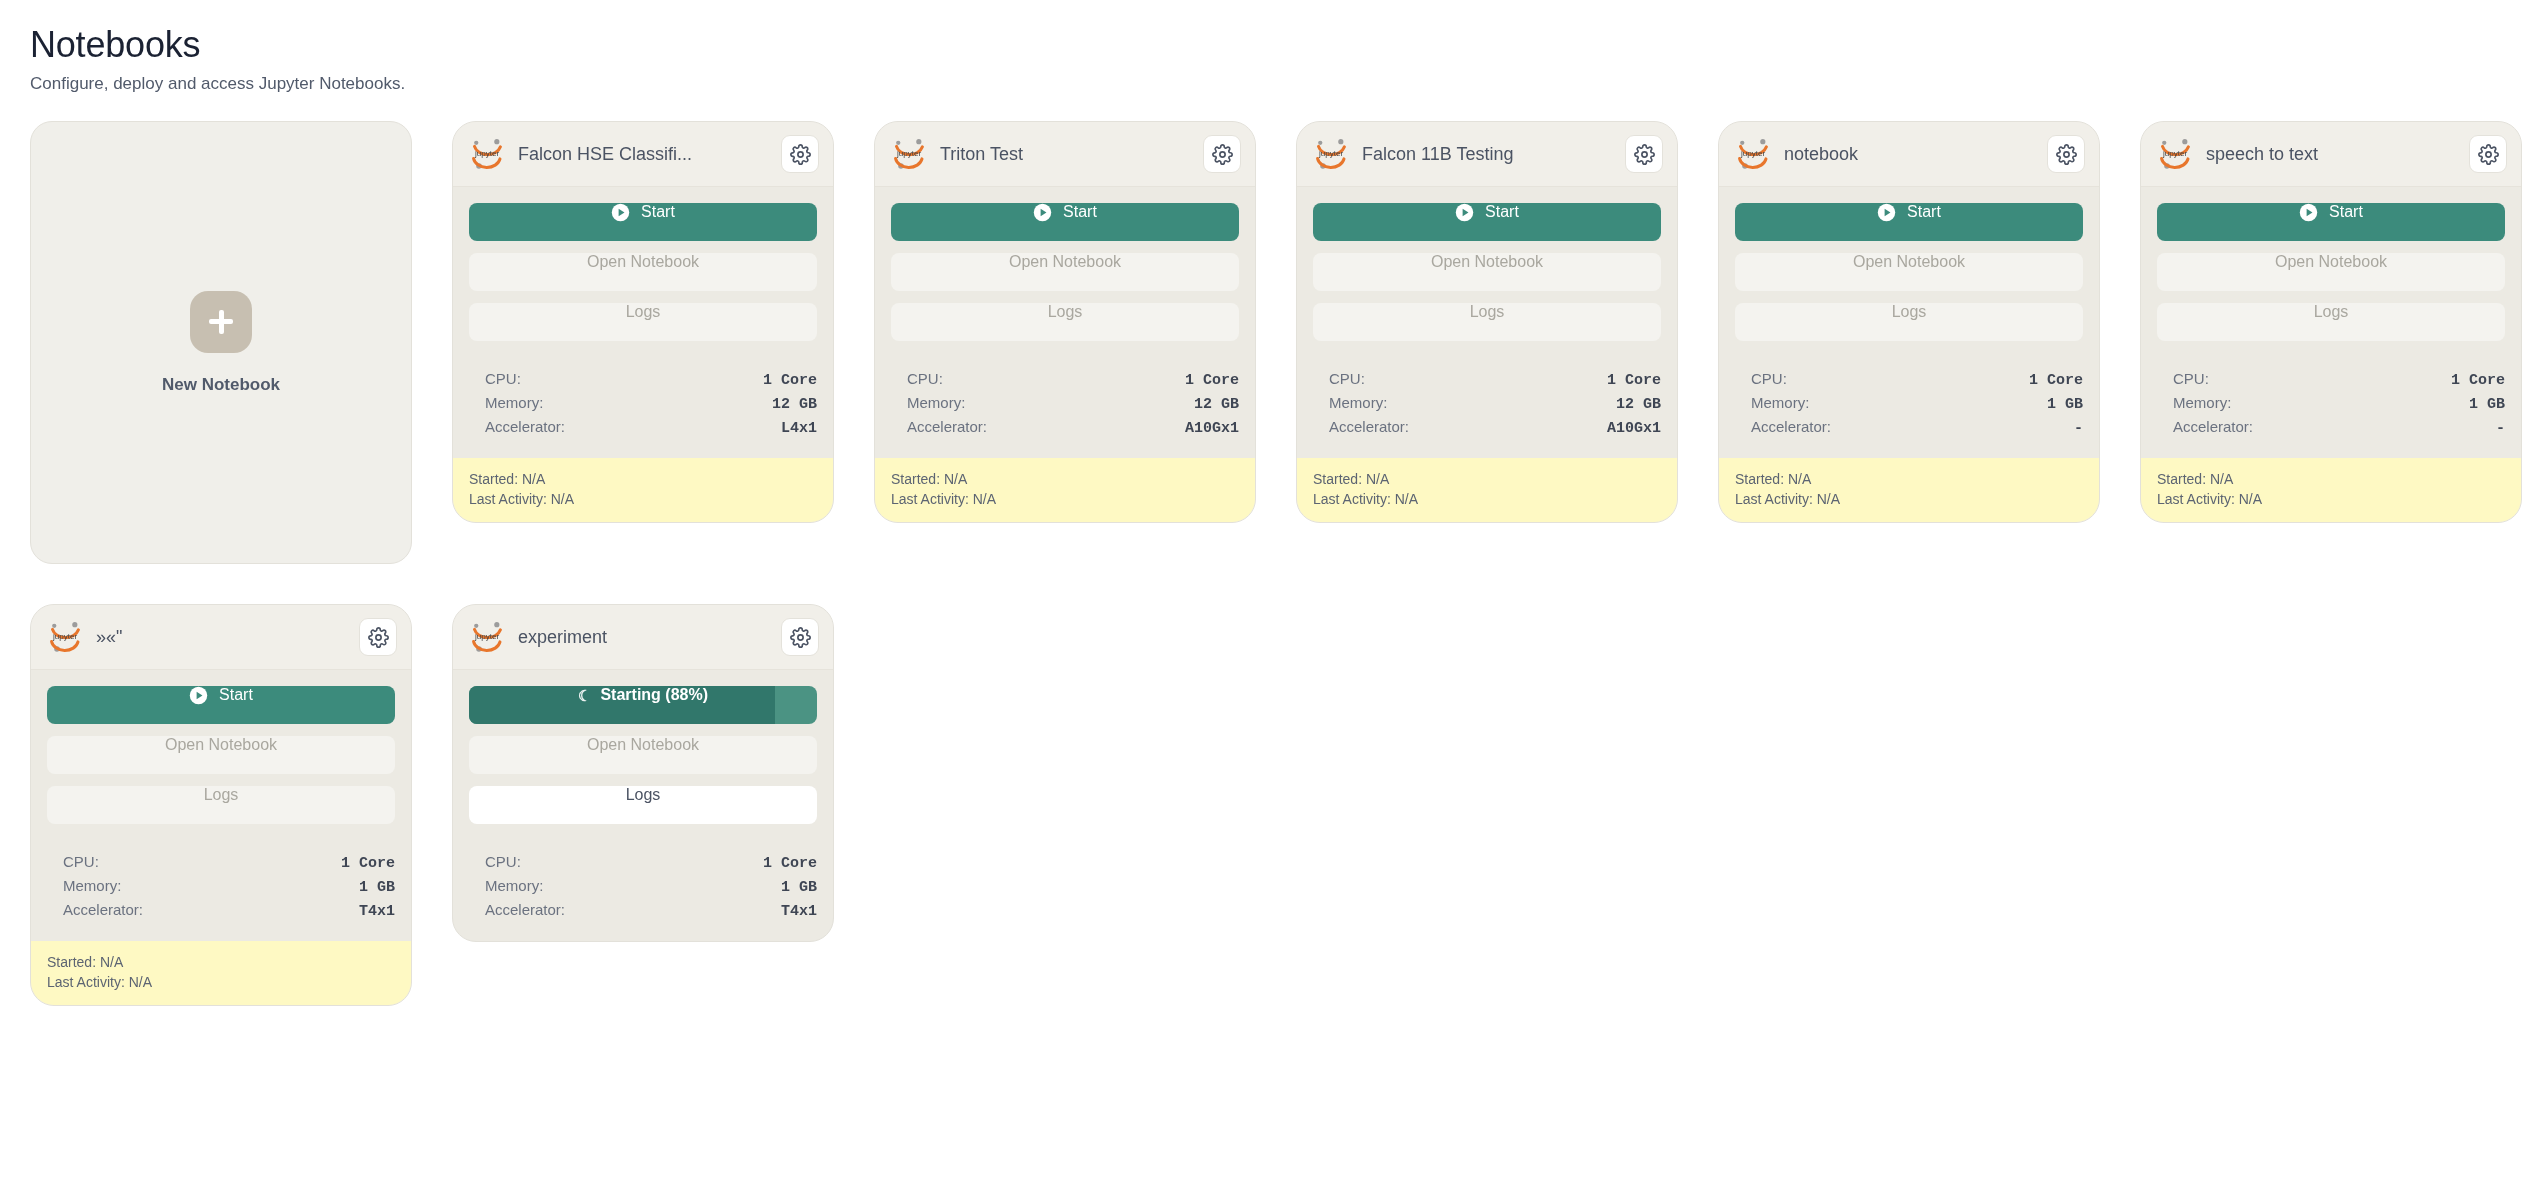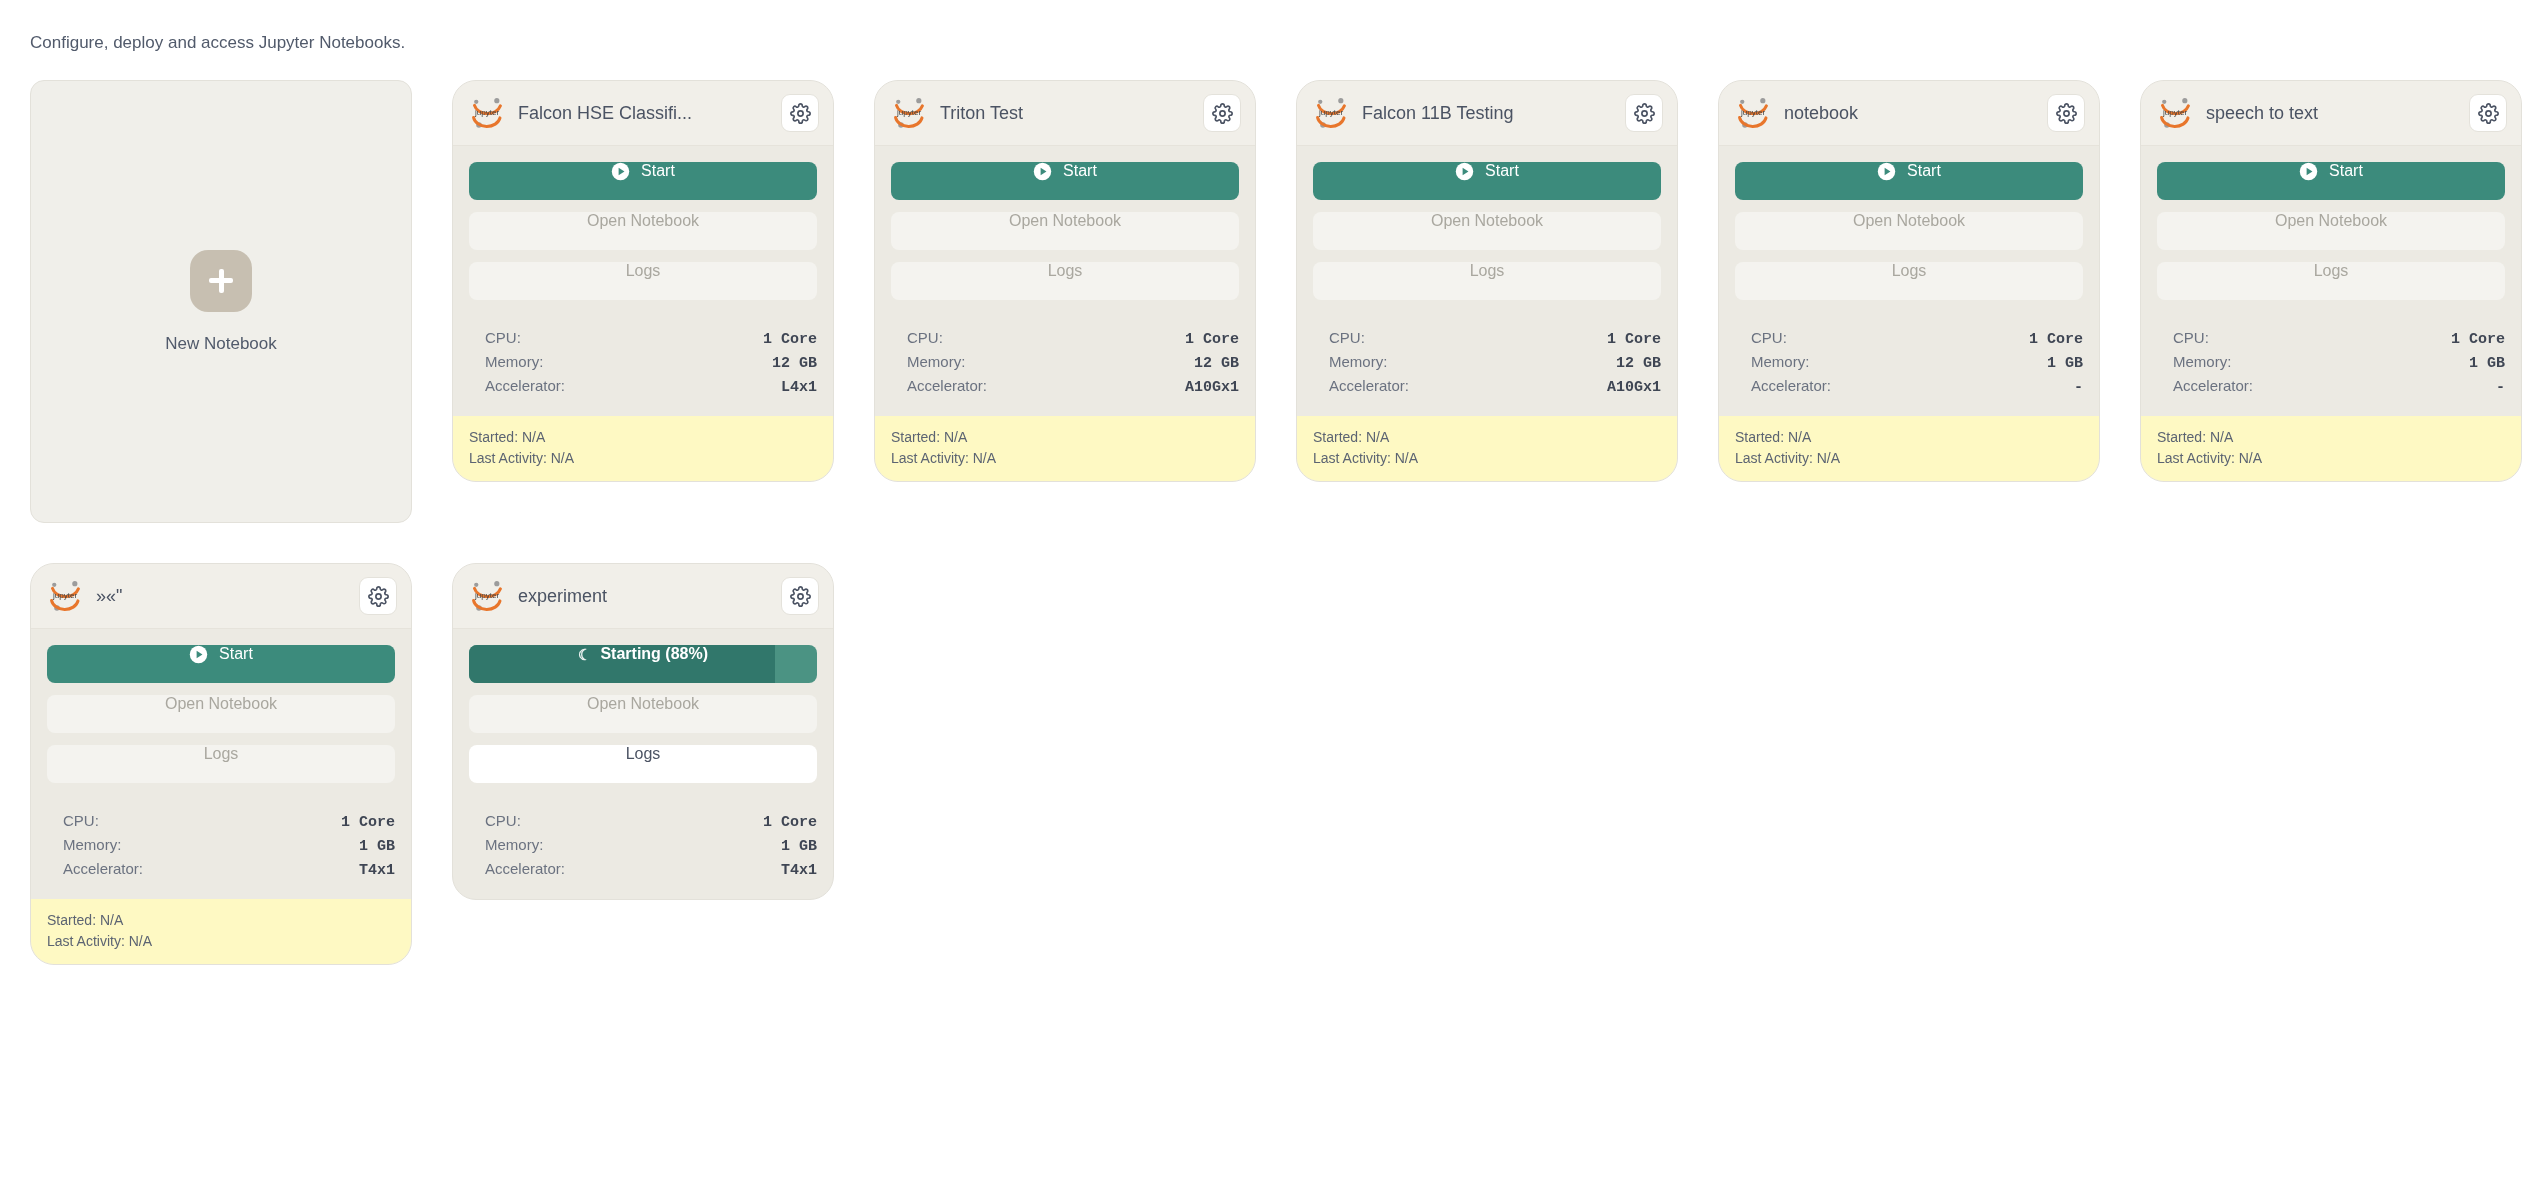--- a/index.html
+++ b/index.html
@@ -36,26 +36,27 @@
     grid-template-columns: repeat(6, 382px);
     gap: 40px 40px;
     align-items: start;
   }
 
   
   .new-card {
     height: 443px;
     background: #f0efea;
     border: 1px solid #e3e1da;
-    border-radius: 14px;
+    border-radius: 22px;
     display: flex;
     flex-direction: column;
     align-items: center;
     justify-content: center;
     cursor: pointer;
+    font-weight: bold;
   }
   .plus-badge {
     width: 62px;
     height: 62px;
     border-radius: 18px;
     background: #c7bfb1;
     display: flex;
     align-items: center;
     justify-content: center;
     position: relative;
@@ -199,20 +200,21 @@
     font-size: 14px;
     color: #5c6472;
     line-height: 1.45;
   }
 </style>
 </head>
 <body>
 
 <div class="page">
 
+  <h1 class="page-title">Notebooks</h1>
   <div class="page-subtitle">Configure, deploy and access Jupyter Notebooks.</div>
 
   <div class="grid">
 
     <div class="new-card">
       <div class="plus-badge"></div>
       <div class="new-card-label">New Notebook</div>
     </div>
 
   <div class="nb-card">

